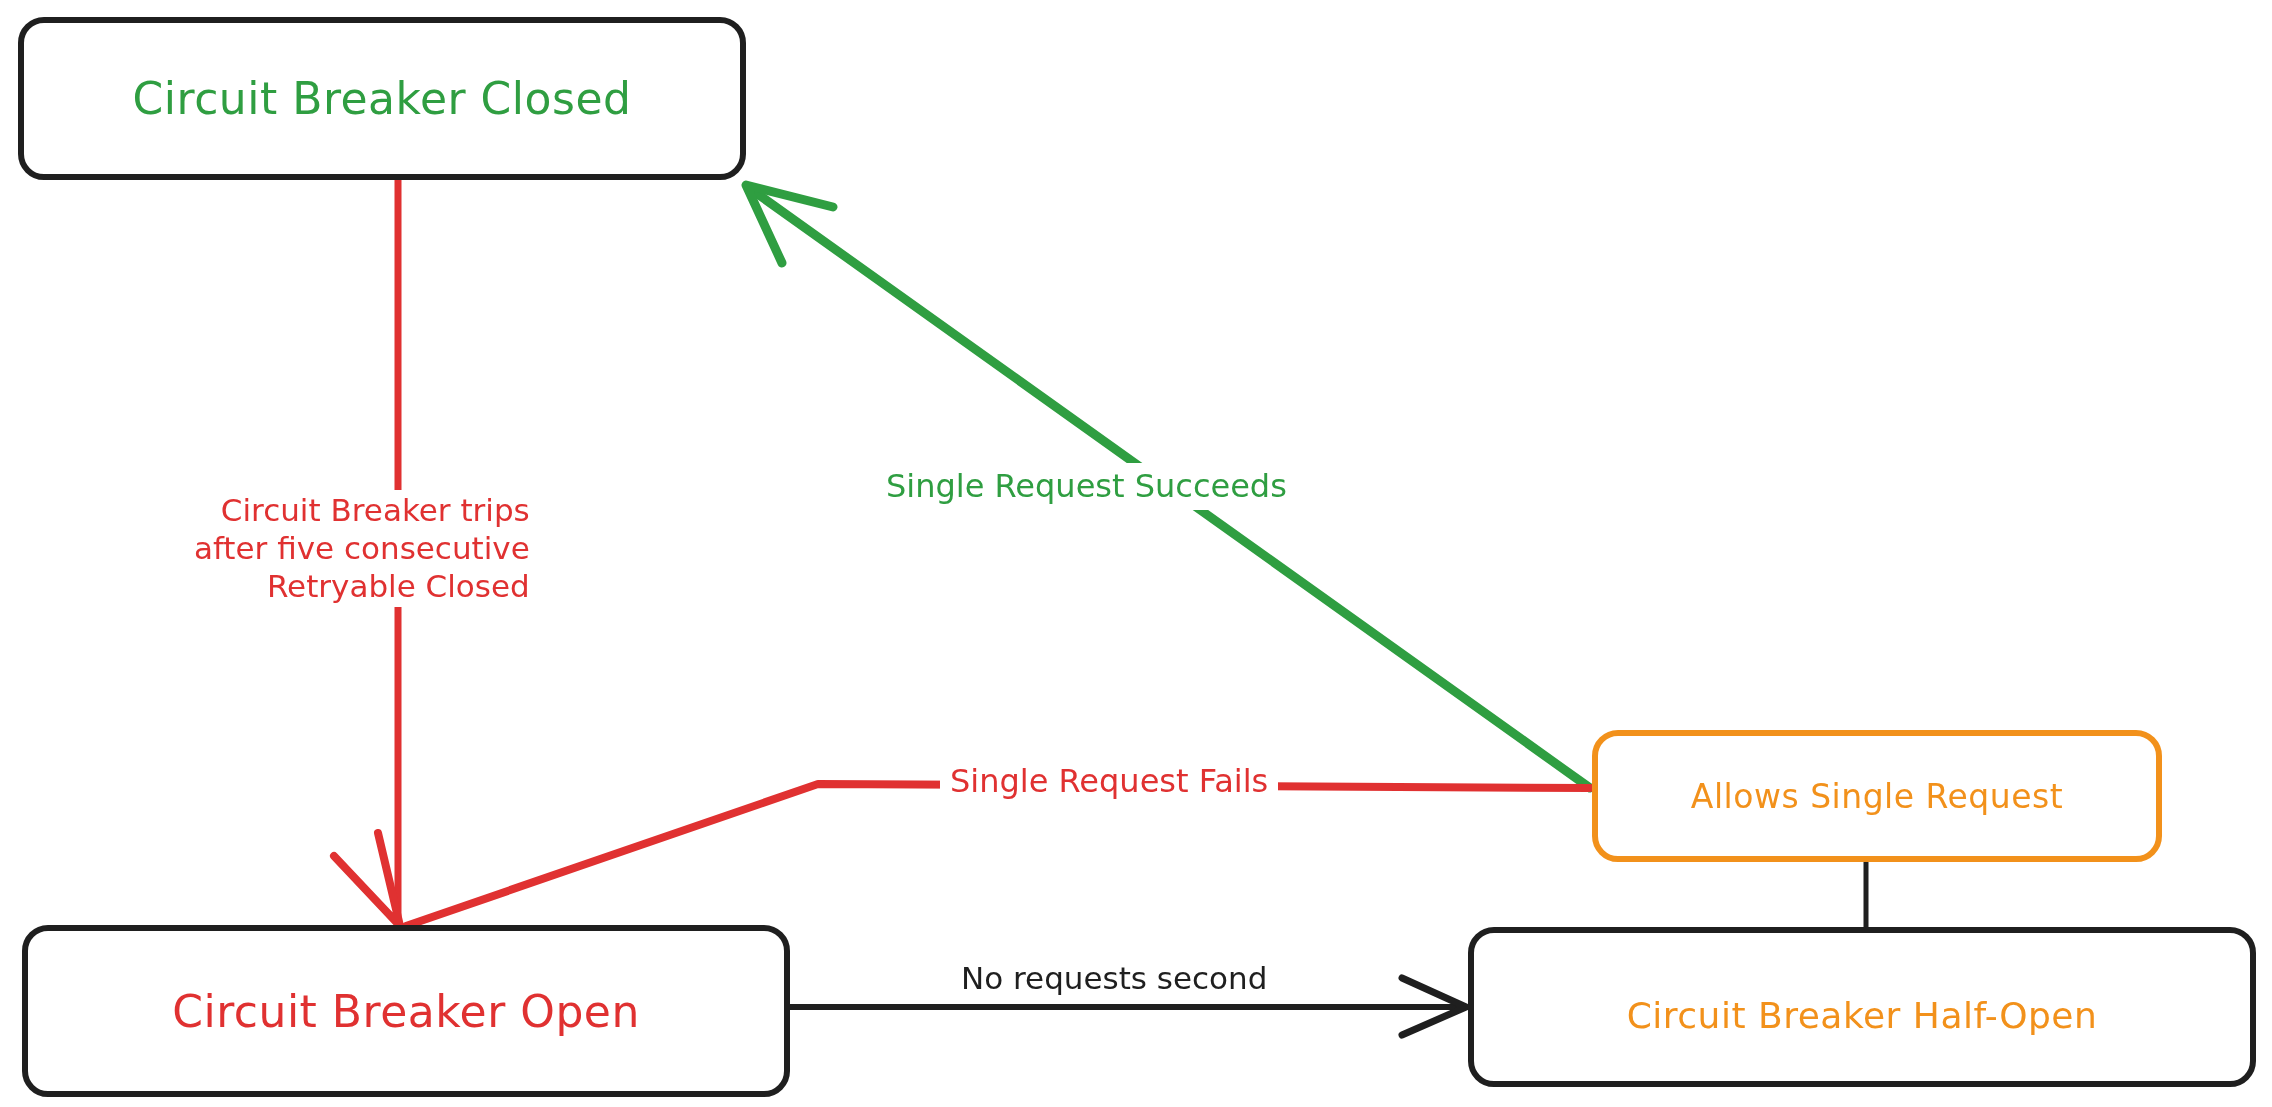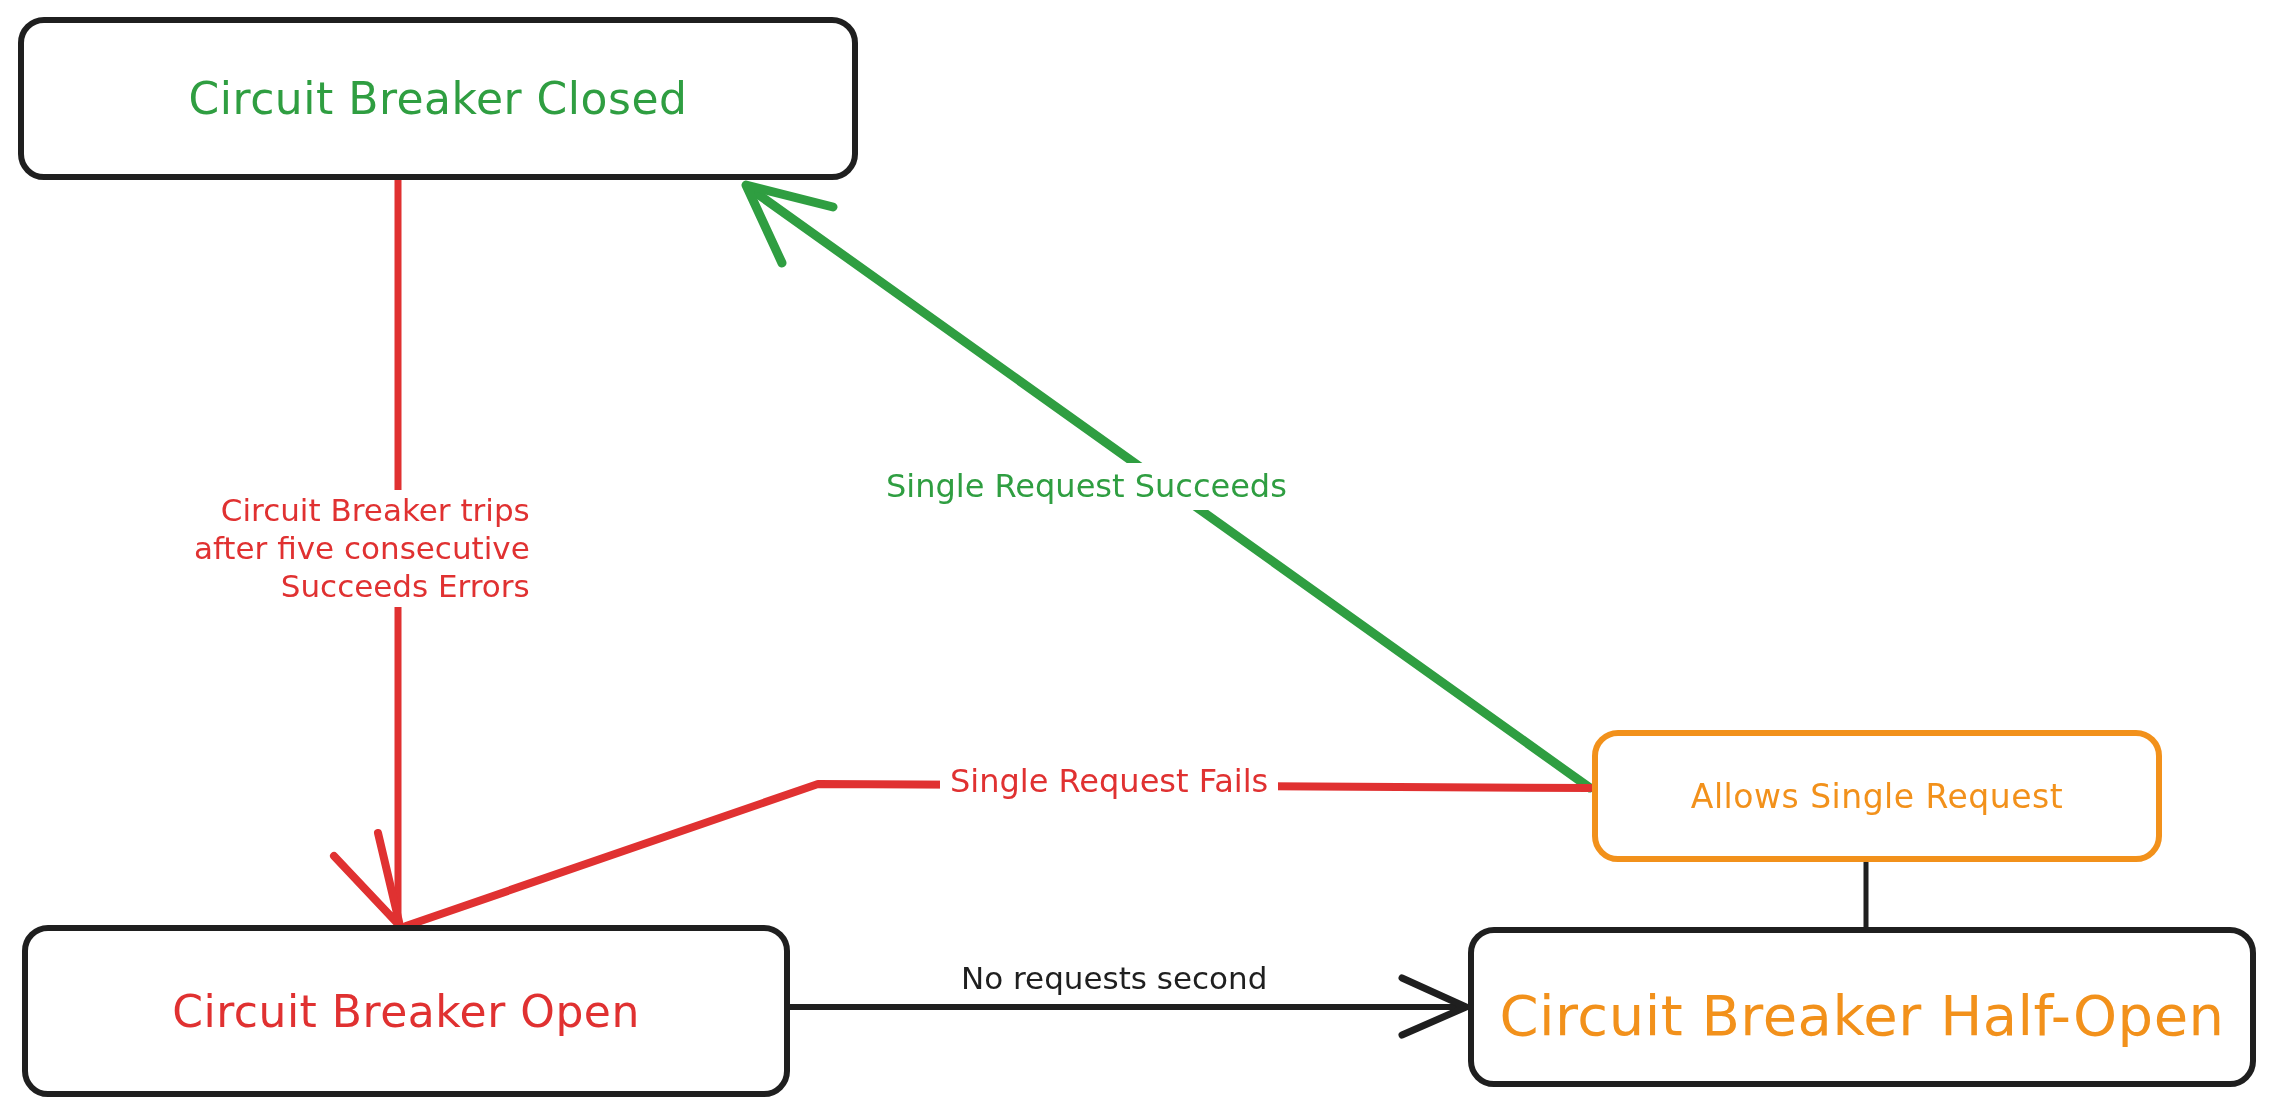--- a/index.html
+++ b/index.html
@@ -42,29 +42,29 @@
     font-family: "DejaVu Sans", sans-serif;
     font-weight: 400;
     letter-spacing: 0.5px;
     white-space: nowrap;
     text-align: center;
   }
   .lbl-green   { color: #2f9e41; }
   .lbl-red     { color: #e03131; }
   .lbl-orange  { color: #f2911b; }
 
-  #node-closed      { left: 18px;   top: 17px;   width: 840px;  height: 163px; }
+  #node-closed      { left: 18px;   top: 17px;   width: 728px;  height: 163px; }
   #node-open        { left: 22px;   top: 925px;  width: 768px;  height: 172px; }
   #node-allows      { left: 1592px; top: 730px;  width: 570px;  height: 132px; }
   #node-halfopen    { left: 1468px; top: 927px;  width: 788px;  height: 160px; }
 
   #node-closed   .node-label { font-size: 44px; }
   #node-open     .node-label { font-size: 44px; }
   #node-allows   .node-label { font-size: 33px; }
-  #node-halfopen .node-label { font-size: 56px; margin-top: 16px; }
+  #node-halfopen .node-label { font-size: 36px; margin-top: 16px; }
 
   .edge-label {
     position: absolute;
     z-index: 8;
     background: #ffffff;
     font-family: "DejaVu Sans", sans-serif;
     text-align: center;
     line-height: 1.22;
     white-space: nowrap;
   }
@@ -142,21 +142,21 @@
     <span class="node-label lbl-red">Circuit Breaker Open</span>
   </div>
 
   <div class="node node-black" id="node-halfopen">
     <span class="node-label lbl-orange">Circuit Breaker Half-Open</span>
   </div>
 
   <div class="edge-label" id="edge-label-trips">
     <div>Circuit Breaker trips</div>
     <div>after five consecutive</div>
-    <div>Succeeds Errors</div>
+    <div>Retryable Closed</div>
   </div>
 
   <div class="edge-label" id="edge-label-succeeds">
     <div>Single Request Succeeds</div>
   </div>
 
   <div class="edge-label" id="edge-label-fails">
     <div>Single Request Fails</div>
   </div>
 

